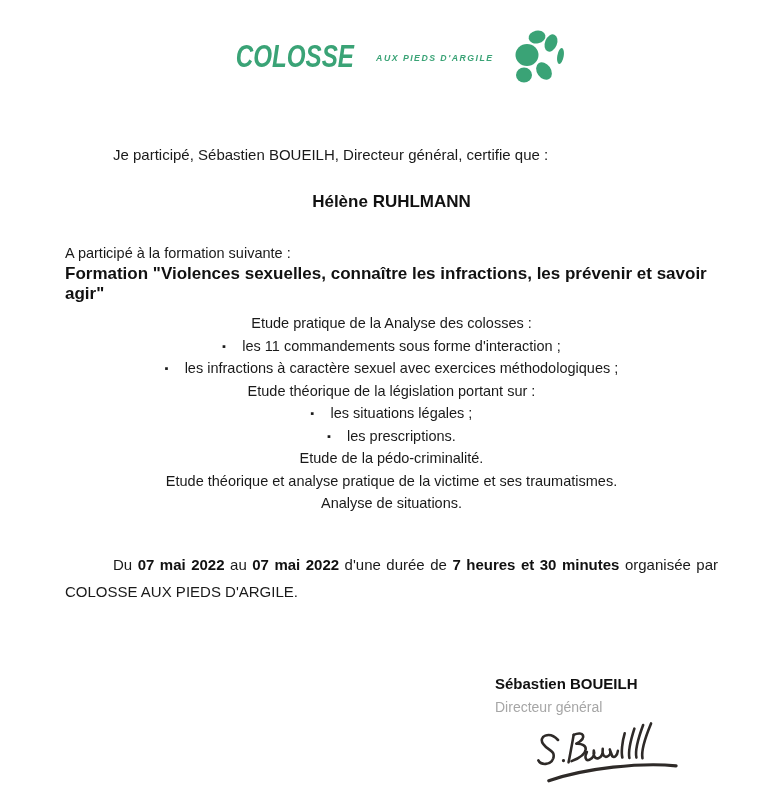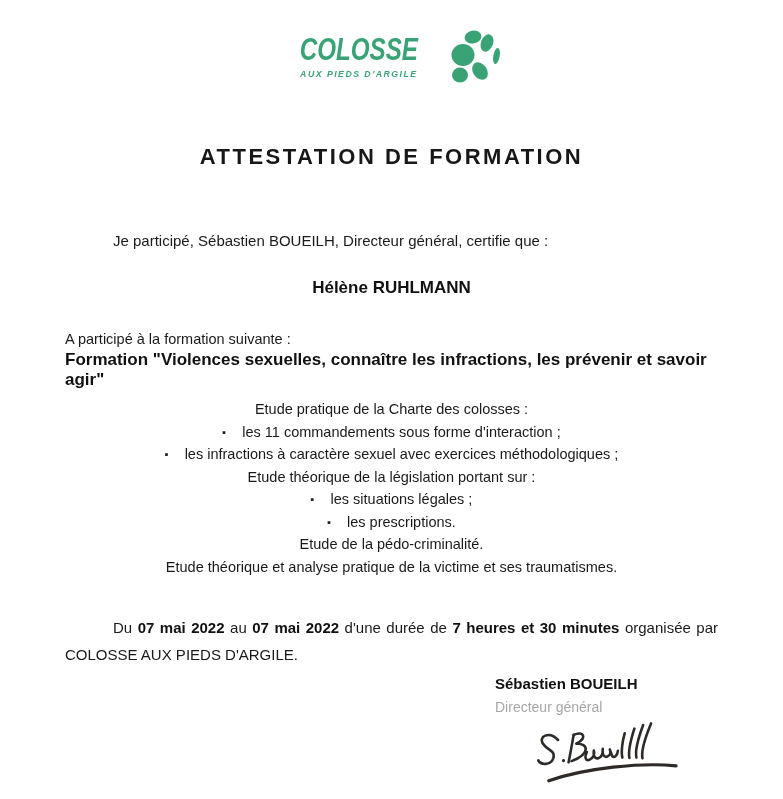--- a/index.html
+++ b/index.html
@@ -15,21 +15,21 @@
   .page { width: 783px; height: 799px; background: #ffffff; }
 
   
   .logo-row {
     display: flex;
     justify-content: center;
     align-items: center;
     gap: 7px;
     padding-top: 28px;
   }
-  .logo-text-col { display: flex; flex-direction: column; align-items: center; }
+  .logo-text-col { display: flex; flex-direction: row; align-items: center; }
   .logo-brand {
     color: #3aa376;
     font-weight: bold;
     font-style: italic;
     font-size: 31px;
     letter-spacing: 0px;
     transform: scaleX(0.78);
     transform-origin: center;
     line-height: 1;
   }
@@ -144,39 +144,39 @@
           <ellipse cx="31" cy="9" rx="8.5" ry="6.5" transform="rotate(-12 31 9)"></ellipse>
           <ellipse cx="45" cy="15" rx="6" ry="9" transform="rotate(22 45 15)"></ellipse>
           <ellipse cx="54.5" cy="28" rx="3.2" ry="8" transform="rotate(10 54.5 28)"></ellipse>
           <ellipse cx="18" cy="47" rx="8" ry="7.5"></ellipse>
           <ellipse cx="38" cy="43" rx="7" ry="9.5" transform="rotate(-35 38 43)"></ellipse>
         </g>
       </svg>
     </div>
   </div>
 
-  <h1 class="doc-title">ATTESTATION DE FORMATION</h1>
 
   <p class="intro">Je participé, Sébastien BOUEILH, Directeur général, certifie que :</p>
 
   <p class="trainee-name">Hélène RUHLMANN</p>
 
   <p class="participation">A participé à la formation suivante :</p>
 
   <p class="formation-title">Formation "Violences sexuelles, connaître les infractions, les prévenir et savoir agir"</p>
 
   <div class="program">
-    <div class="line"><span>Etude pratique de la Charte des colosses :</span></div>
+    <div class="line"><span>Etude pratique de la Analyse des colosses :</span></div>
     <div class="line"><span class="bullet">▪</span><span>les 11 commandements sous forme d'interaction ;</span></div>
     <div class="line"><span class="bullet">▪</span><span>les infractions à caractère sexuel avec exercices méthodologiques ;</span></div>
     <div class="line"><span>Etude théorique de la législation portant sur :</span></div>
     <div class="line"><span class="bullet">▪</span><span>les situations légales ;</span></div>
     <div class="line"><span class="bullet">▪</span><span>les prescriptions.</span></div>
     <div class="line"><span>Etude de la pédo-criminalité.</span></div>
     <div class="line"><span>Etude théorique et analyse pratique de la victime et ses traumatismes.</span></div>
+    <div class="line"><span>Analyse de situations.</span></div>
   </div>
 
   <p class="period"><span>Du </span><b>07 mai 2022</b><span> au </span><b>07 mai 2022</b><span> d'une durée de </span><b>7 heures et 30 minutes</b><span> organisée par COLOSSE AUX PIEDS D'ARGILE.</span></p>
 
   <div class="signature-block">
     <div class="sig-name">Sébastien BOUEILH</div>
     <div class="sig-role">Directeur général</div>
     <div class="sig-draw" role="img" aria-label="S.Boueilh">
       <svg width="150" height="62" viewBox="0 0 150 62" xmlns="http://www.w3.org/2000/svg">
         <g fill="none" stroke="#2e2a28" stroke-width="2.6" stroke-linecap="round" stroke-linejoin="round">

